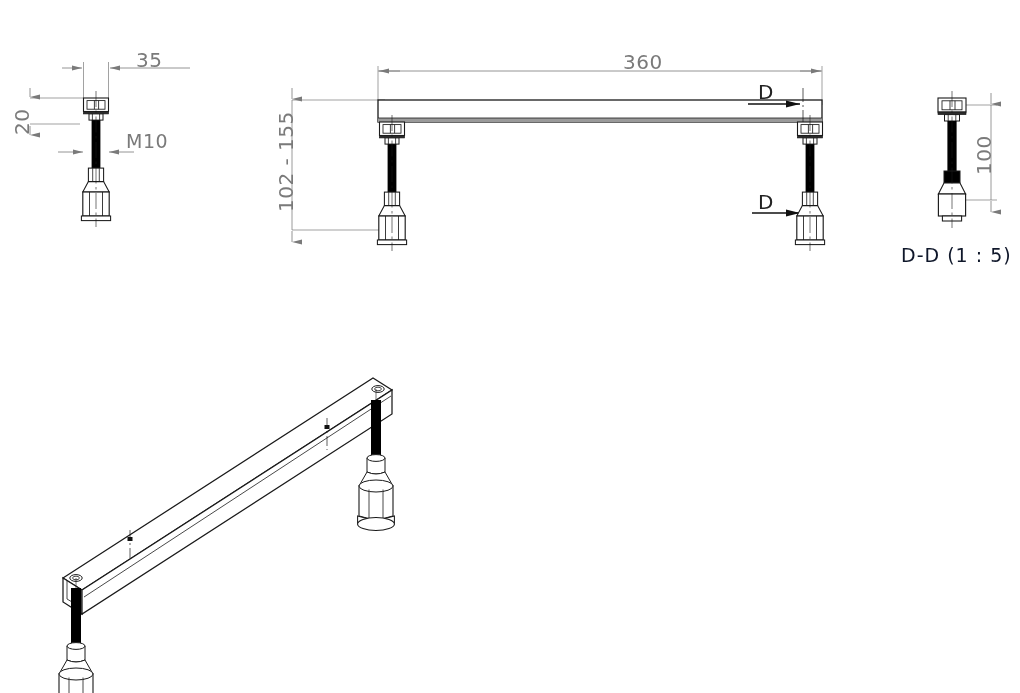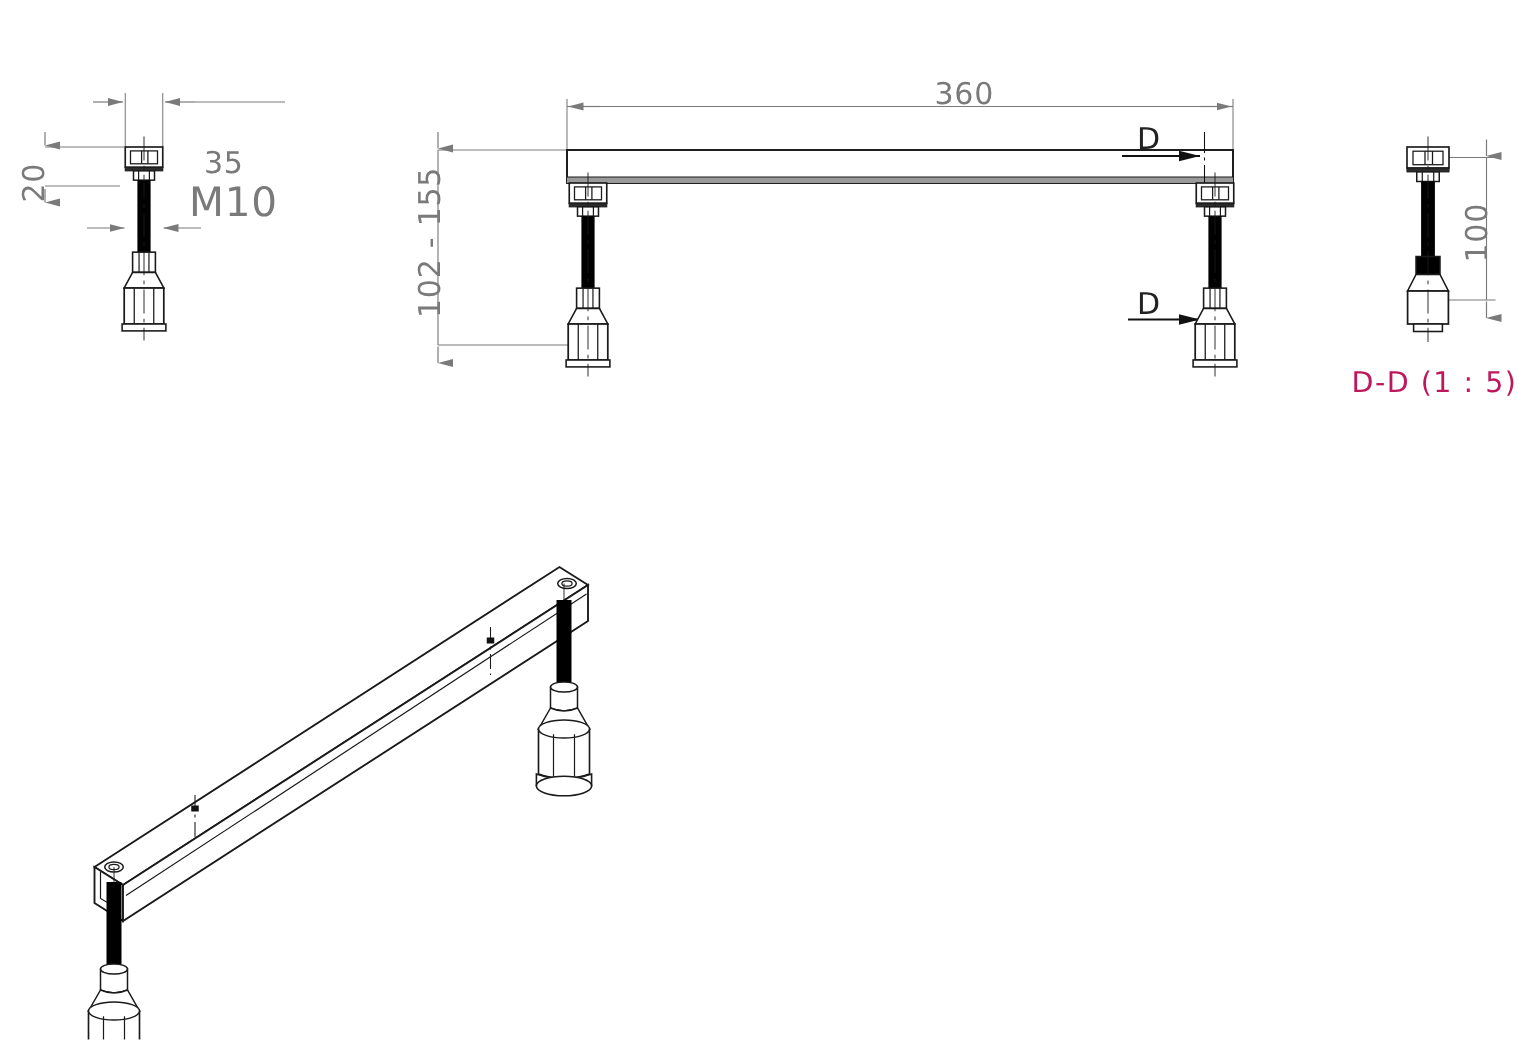--- a/index.html
+++ b/index.html
@@ -21,21 +21,21 @@
   .secletter{
     position:absolute;
     font-family:"DejaVu Sans","Liberation Sans",sans-serif;
     color:#222;
     white-space:nowrap;
     user-select:none;
   }
   .viewtitle{
     position:absolute;
     font-family:"DejaVu Sans","Liberation Sans",sans-serif;
-    color:#be185d;
+    color:#0f172a;
     white-space:nowrap;
     letter-spacing:1px;
     user-select:none;
     text-align:right;
   }
 </style>
 </head>
 <body>
 
 <svg id="sheet" viewBox="0 0 1020 693" xmlns="http://www.w3.org/2000/svg">
@@ -217,25 +217,25 @@
     </g>
 
     <line x1="76" y1="578" x2="76" y2="690" stroke="#1a1a1a" stroke-width="0.6" stroke-dasharray="14,3,2,3"></line>
     <line x1="376" y1="389" x2="376" y2="510" stroke="#1a1a1a" stroke-width="0.6" stroke-dasharray="14,3,2,3"></line>
 
     <use href="#legIso" x="76" y="588"></use>
     <use href="#legIso" x="376" y="400"></use>
   </g>
 </svg>
 
-<div class="dimtext" style="left:136px;top:48px;font-size:20px;margin-top:48px;">35</div>
+<div class="dimtext" style="left:136px;top:48px;font-size:20px;">35</div>
 
 <div class="dimtext vert" style="left:10px;top:135px;font-size:20px;transform:rotate(-90deg);">20</div>
 
-<div class="dimtext" style="left:126px;top:120px;font-size:27px;">M10</div>
+<div class="dimtext" style="left:126px;top:130px;font-size:19px;">M10</div>
 
 <div class="dimtext" style="left:623px;top:50px;font-size:20px;">360</div>
 
 <div class="dimtext vert" style="left:274px;top:212px;font-size:20px;transform:rotate(-90deg);">102 - 155</div>
 
 <div class="secletter" style="left:758px;top:80px;font-size:20px;">D</div>
 
 <div class="secletter" style="left:758px;top:190px;font-size:20px;">D</div>
 
 <div class="dimtext vert" style="left:972px;top:175px;font-size:20px;transform:rotate(-90deg);">100</div>

